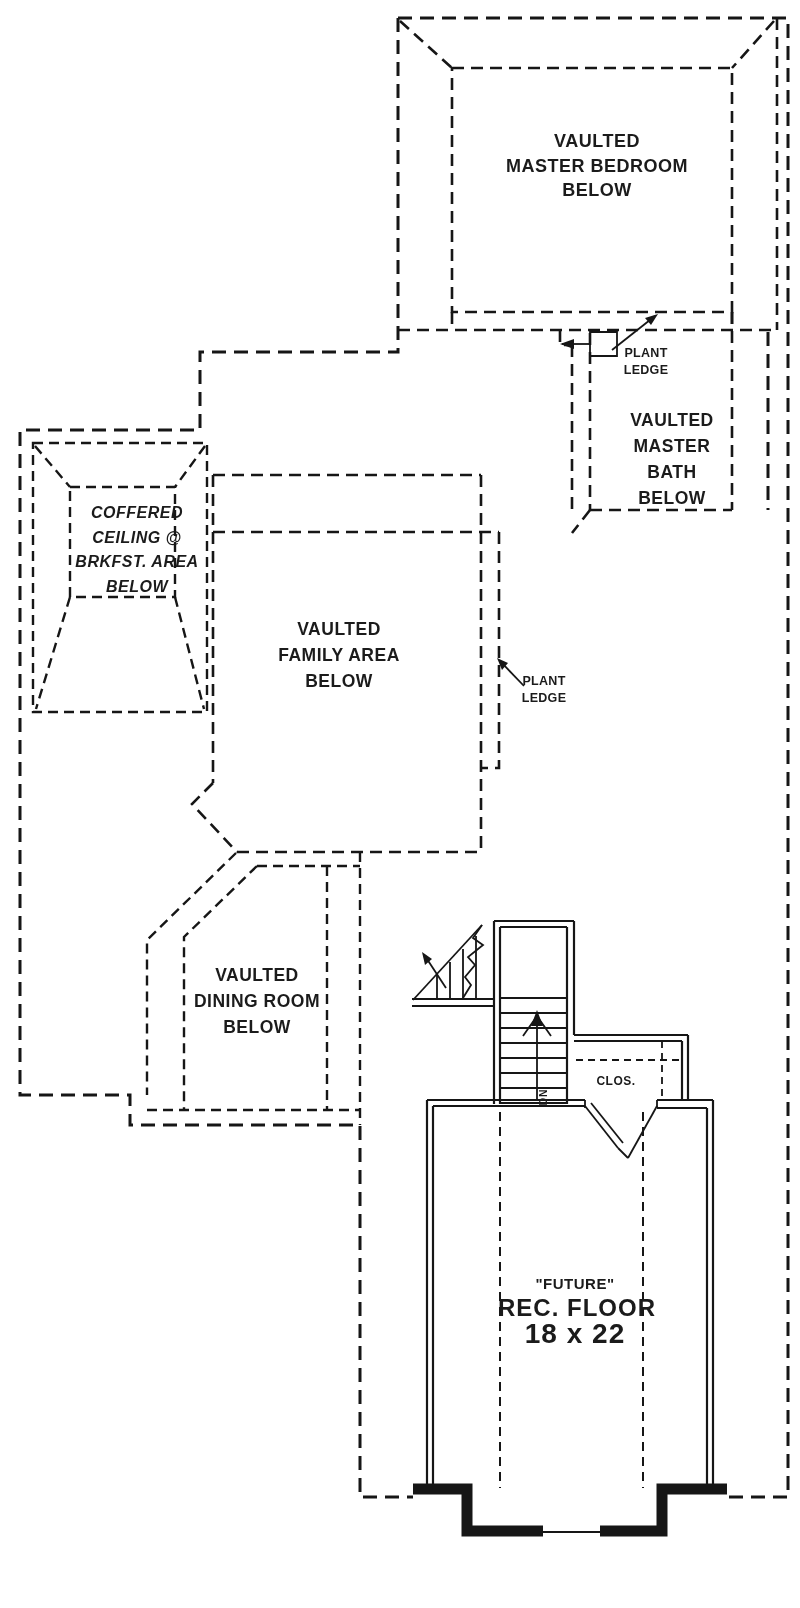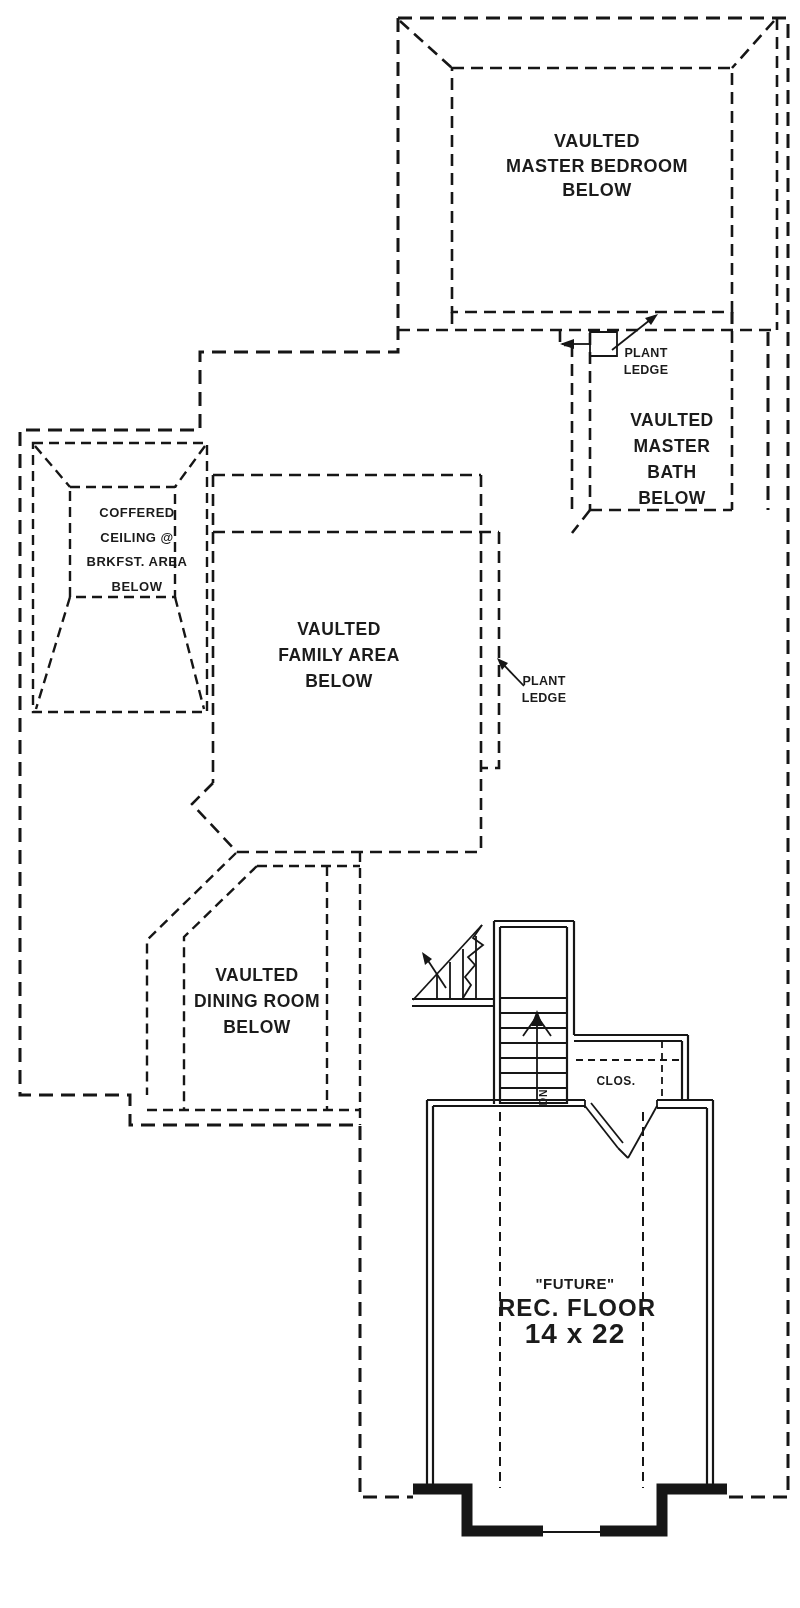--- a/index.html
+++ b/index.html
@@ -18,21 +18,21 @@
   .wt{stroke-width:1.8;}
   .thick{stroke-width:11;stroke:#000000;}
   .ah{fill:#161616;stroke:none;}
   .lbl{
     position:absolute;transform:translate(-50%,-50%);
     color:#1b1b1b;font-weight:bold;text-align:center;white-space:pre-line;
     letter-spacing:0.5px;
   }
   .lbl-room{font-size:17.5px;line-height:26px;}
   .lbl-bedroom{font-size:18px;line-height:24.5px;}
-  .lbl-coffered{font-size:13px;line-height:24.5px;}
+  .lbl-coffered{font-size:16px;line-height:24.5px;font-style:italic;}
   .lbl-small{font-size:12.5px;line-height:17px;letter-spacing:0.3px;}
   .lbl-clos{font-size:12px;}
   .lbl-dn{font-size:10.5px;transform:translate(-50%,-50%) rotate(-90deg);letter-spacing:1px;}
   .lbl-future{font-size:15px;}
   .lbl-recroom{font-size:24px;letter-spacing:1px;}
   .lbl-recdim{font-size:28px;letter-spacing:1px;}
   .title{
     position:absolute;transform:translate(-50%,-50%);
     color:#111;font-weight:bold;font-size:33px;letter-spacing:1px;white-space:nowrap;
   }
@@ -198,17 +198,17 @@
 BELOW</div>
 
   <div class="lbl lbl-clos" style="left:616px;top:1081px;">CLOS.</div>
 
   <div class="lbl lbl-dn" style="left:543px;top:1097px;">DN</div>
 
   <div class="lbl lbl-future" style="left:575px;top:1283px;">"FUTURE"</div>
 
   <div class="lbl lbl-recroom" style="left:577px;top:1308px;">REC. FLOOR</div>
 
-  <div class="lbl lbl-recdim" style="left:575px;top:1334px;">14 x 22</div>
+  <div class="lbl lbl-recdim" style="left:575px;top:1334px;">18 x 22</div>
 
   <div class="title-underline" style="left:233px;top:1588px;width:458px;"></div>
 
 </div>
 
 </body></html>

